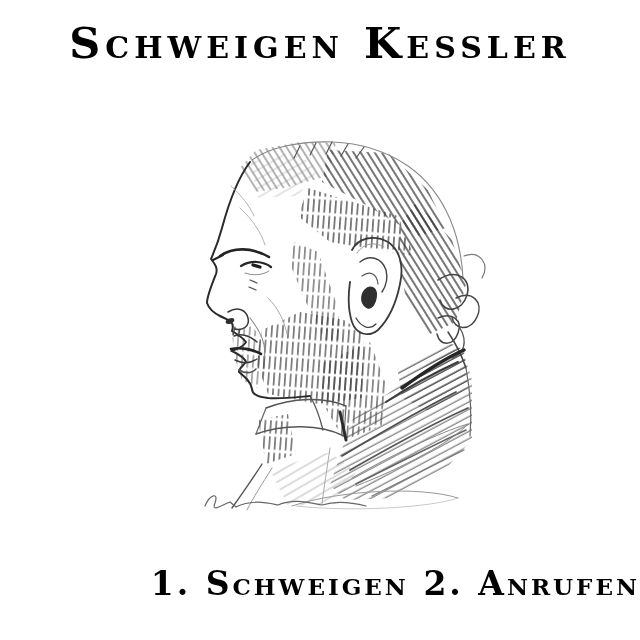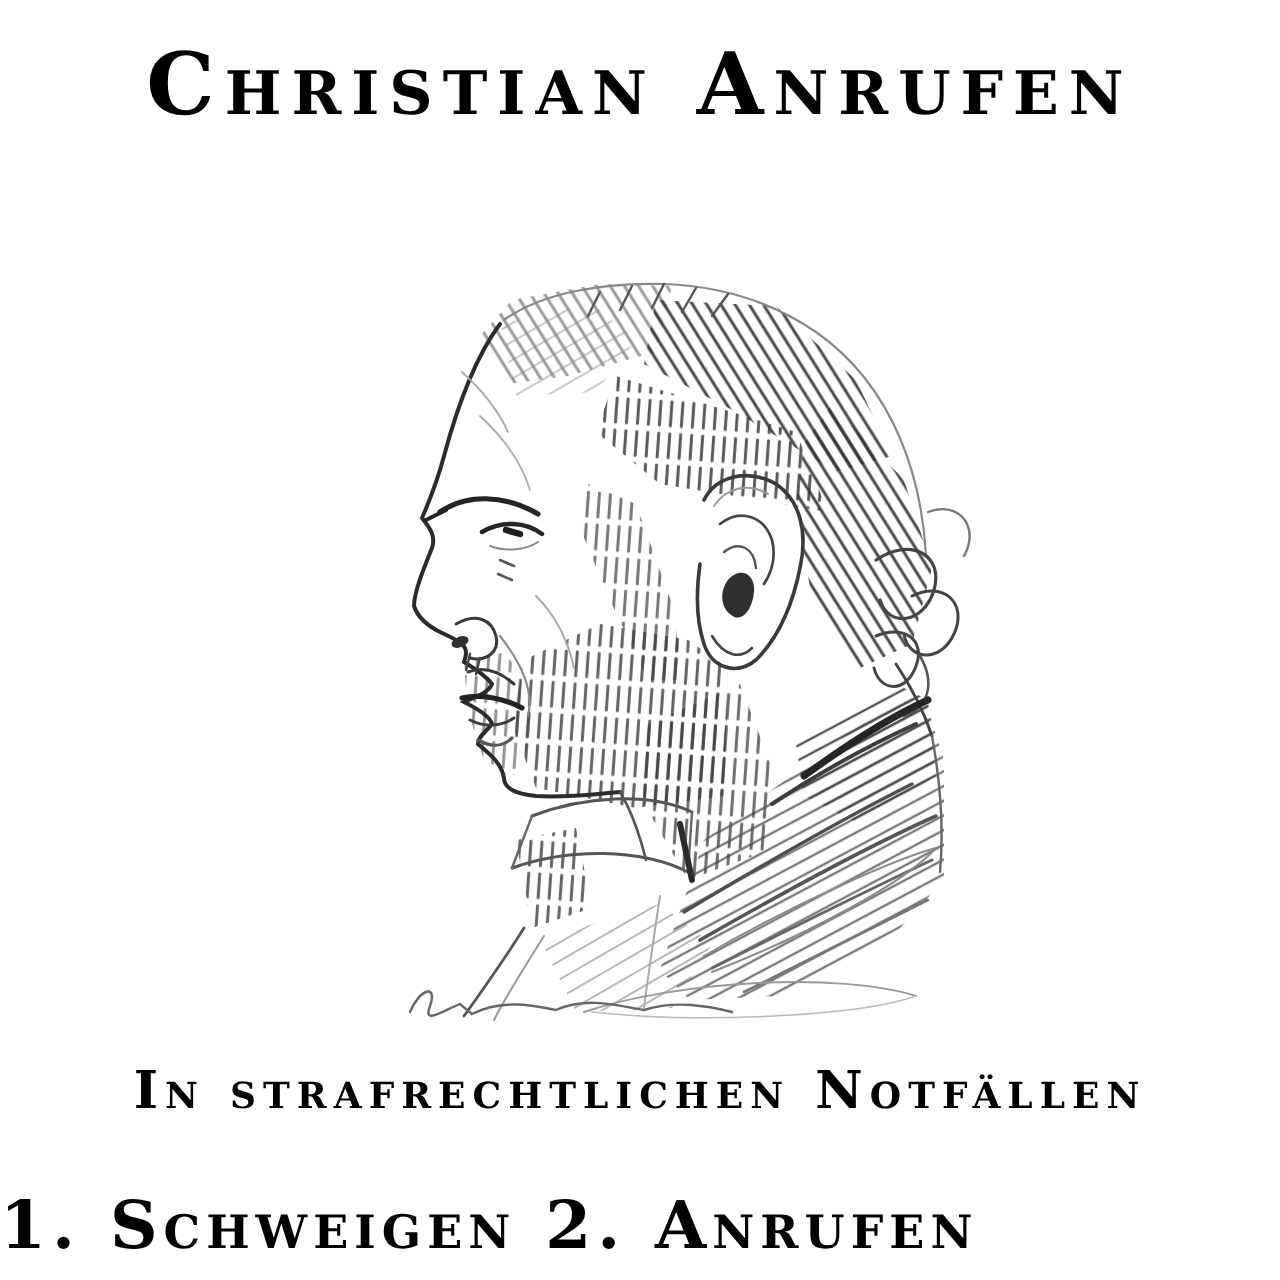--- a/index.html
+++ b/index.html
@@ -17,31 +17,31 @@
     font-size:25px;font-weight:bold;font-variant:small-caps;letter-spacing:4px;
     line-height:1;white-space:nowrap;
   }
   .portrait{position:absolute;top:125px;left:0;width:640px;height:395px;}
   .footer-line1{
     position:absolute;top:533px;left:0;width:100%;text-align:center;
     font-size:26px;font-weight:bold;font-variant:small-caps;letter-spacing:3.5px;
     line-height:1;white-space:nowrap;
   }
   .footer-line2{
-    position:absolute;top:567px;left:0;width:100%;text-align:left;
+    position:absolute;top:567px;left:0;width:100%;text-align:right;
     font-size:33px;font-weight:bold;font-variant:small-caps;letter-spacing:3px;
-    line-height:1;white-space:nowrap;margin-top:29px;
+    line-height:1;white-space:nowrap;
   }
 </style>
 </head>
 <body>
 
 <div class="poster">
 
-  <h1 class="name">Christian Anrufen</h1>
+  <h1 class="name">Schweigen Kessler</h1>
 
 
   <svg class="portrait" viewBox="0 125 640 395" xmlns="http://www.w3.org/2000/svg" aria-hidden="true">
     <defs>
       <pattern id="pv" width="5.5" height="16" patternUnits="userSpaceOnUse" patternTransform="rotate(4)">
         <line x1="2.7" y1="1" x2="2.7" y2="13" stroke="#3d3d3d" stroke-width="1.5" stroke-linecap="round"></line>
       </pattern>
       <pattern id="pd" width="6.5" height="6.5" patternUnits="userSpaceOnUse" patternTransform="rotate(-28)">
         <line x1="0" y1="3" x2="6.5" y2="3" stroke="#4c4c4c" stroke-width="1.2"></line>
       </pattern>
@@ -128,16 +128,15 @@
       <path d="M458,498 C430,508 350,512 296,506" stroke="#bbbbbb" stroke-width="0.8"></path>
       <path d="M205,506 C210,494 219,492 215,503 C211,513 222,505 230,502 L236,507 C252,499 268,503 278,505 C294,498 310,503 322,505 C338,500 354,503 366,506" stroke="#666666" stroke-width="1.2"></path>
     </g>
 
     <g>
       <ellipse cx="230" cy="321" rx="4.5" ry="2.6" transform="rotate(-22 230 321)" fill="#2f2f2f"></ellipse>
       <path d="M364,290 C370,283 378,287 377,296 C376,306 370,312 365,307 C360,303 360,295 364,290" fill="#2f2f2f"></path>
     </g>
   </svg>
 
-  <div class="footer-line1">In strafrechtlichen Notfällen</div>
   <div class="footer-line2">1. Schweigen 2. Anrufen</div>
 
 </div>
 
 </body></html>

